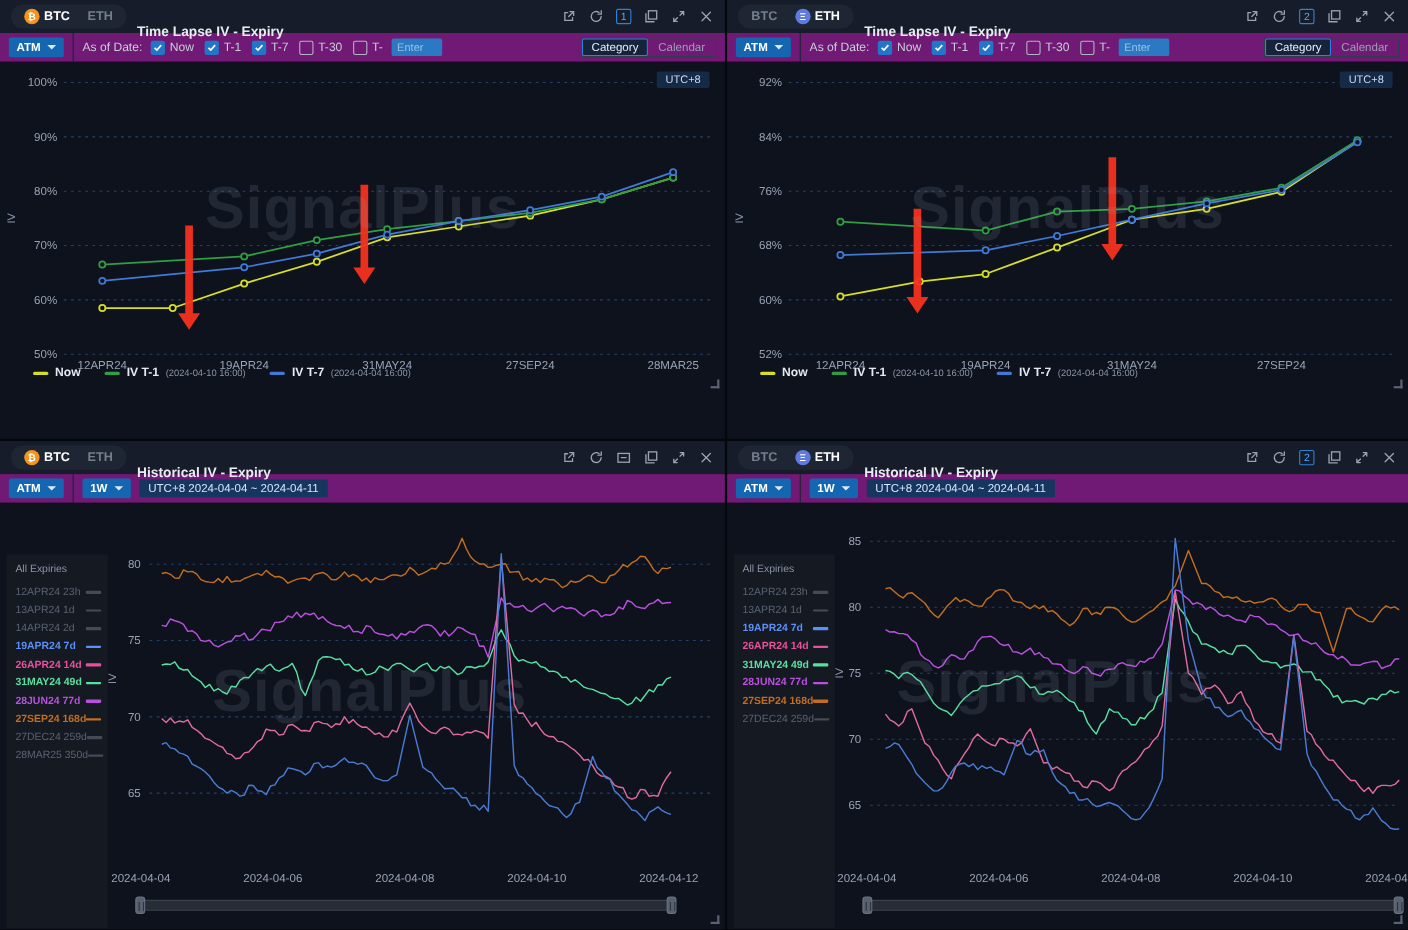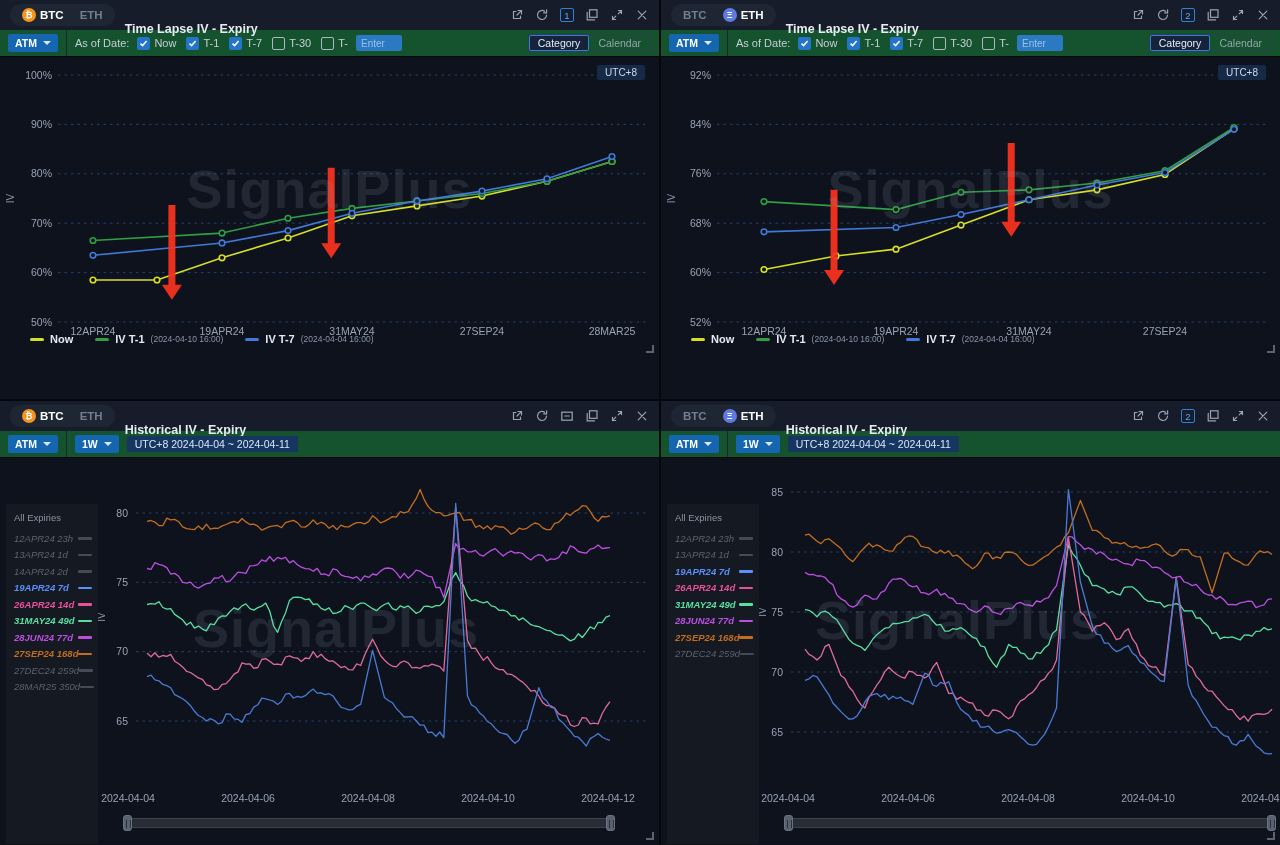--- a/index.html
+++ b/index.html
@@ -20,21 +20,21 @@
     justify-content:center; font-size:9px; color:#fff; font-weight:bold; }
   .cico.btc { background:#f7931a; }
   .cico.eth { background:#5f7ae0; }
   .ptitle { font-size:12.5px; font-weight:bold; color:#e8ecf2;margin-top:28px; }
   .wicons { margin-left:auto; display:flex; align-items:center; gap:11px; }
   .wicons .wi { width:14px; height:14px; display:flex; align-items:center; justify-content:center; cursor:pointer; }
   .badge { width:14px; height:14px; border:1px solid #2f81d8; border-radius:2px; color:#56a8ff;
     font-size:9.5px; display:flex; align-items:center; justify-content:center; }
   
   .toolbar { height:27px; display:flex; align-items:center; gap:8px; padding:0 8px;
-    background:#14532d; border-bottom:1px solid #05080d; }
+    background:#701a75; border-bottom:1px solid #05080d; }
   .dd { display:flex; align-items:center; gap:6px; height:18px; padding:0 7px;
     background:#1466b0; border:none; border-radius:2px; color:#fff; font-size:10.5px;
     font-weight:bold; cursor:pointer; font-family:inherit; }
   .caret { width:0; height:0; border-left:4px solid transparent; border-right:4px solid transparent;
     border-top:4px solid #dce8f5; }
   .vsep { width:1px; height:26px; background:#1c2431; }
   .tlabel { font-size:11px; color:#c6cdd8; }
   .checks { display:flex; align-items:center; gap:10px; }
   .chk { display:flex; align-items:center; gap:4px; font-size:11px; color:#c6cdd8; cursor:pointer; }
   .box { width:13px; height:13px; border-radius:2px; display:flex; align-items:center; justify-content:center; }
@@ -63,21 +63,21 @@
   .lname { font-size:11px; font-weight:bold; color:#e4e9f0; }
   .lsuf { font-size:8.5px; color:#8b94a6; }
   .rsz { position:absolute; right:5px; bottom:4px; width:8px; height:8px;
     border-right:2px solid #5a6374; border-bottom:2px solid #5a6374; }
   
   .body { position:relative; }
   .sidebar { position:absolute; left:6px; top:0; bottom:0; width:92px; background:#151922;
     padding:8px 6px 0 8px; z-index:2;margin-top:46px; }
   .sbhead { font-size:9.5px; color:#8b94a6; margin-bottom:7px; cursor:pointer; }
   .sbitem { display:flex; align-items:center; justify-content:space-between; height:16.5px; cursor:pointer; }
-  .sblab { font-size:9.5px; font-weight:bold; white-space:nowrap;font-style:italic; }
+  .sblab { font-size:9.5px; font-weight:bold; white-space:nowrap; }
   .sbline { width:14px; height:2.5px; border-radius:1px; flex:none; }
   .slider { position:absolute; height:10px; background:#272c35; border:1px solid #3b414d;
     border-radius:5px; cursor:pointer; }
   .handle { position:absolute; top:-4px; width:9px; height:16px; background:#596070;
     border:1px solid #6b7383; border-radius:3px; cursor:ew-resize; }
   .handle::after { content:""; position:absolute; left:2px; top:4px; width:3px; height:8px;
     border-left:1px solid #2c313c; border-right:1px solid #2c313c; }
   .handle.l { left:-4px; } .handle.r { right:-4px; }
 </style>
 </head>

